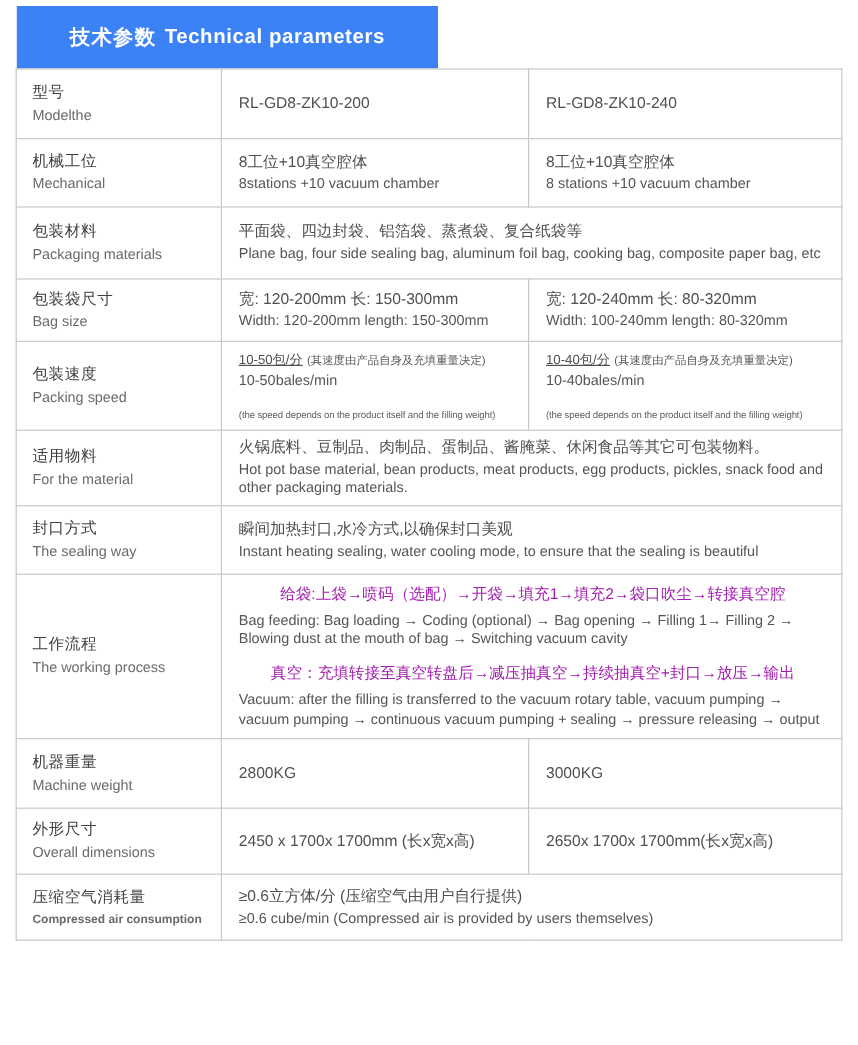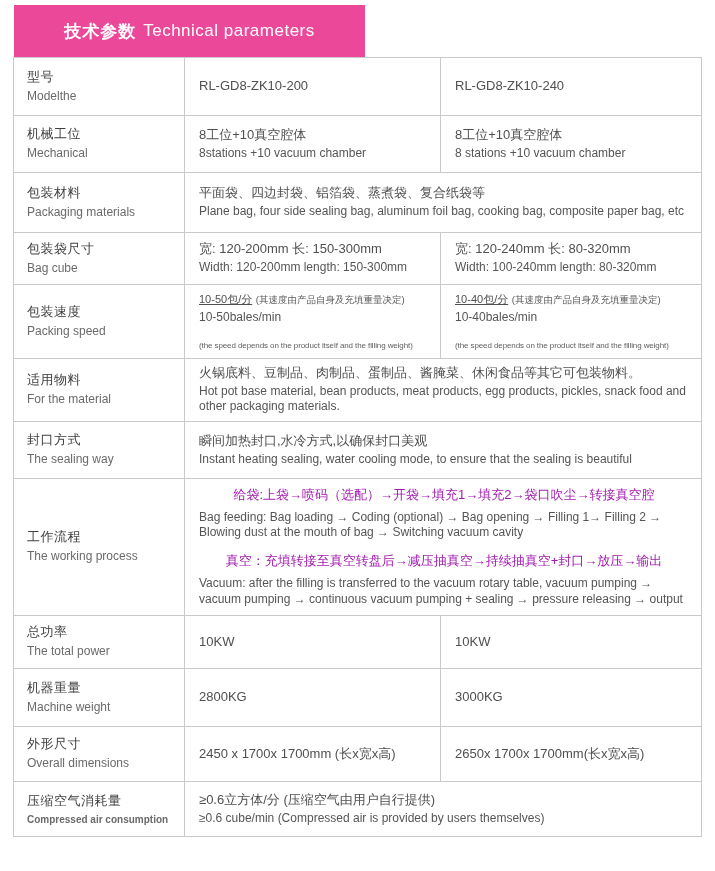--- a/index.html
+++ b/index.html
@@ -7,27 +7,27 @@
   body {
     width: 715px; height: 871px;
     font-family: "Liberation Sans", "DejaVu Sans", sans-serif;
     position: relative;
   }
   .page { position: relative; width: 715px; height: 871px; background: #fff; overflow: hidden; }
 
   .title-bar {
     position: absolute; left: 14px; top: 5px;
     width: 351px; height: 52px;
-    background: #ec4899;
+    background: #3b82f6;
     color: #ffffff;
     display: flex; align-items: center; justify-content: center;
     font-size: 17px;
   }
   .title-zh { font-weight: bold; letter-spacing: 1px; margin-right: 7px; }
-  .title-en { font-weight: normal; letter-spacing: 0.5px; }
+  .title-en { font-weight: bold; letter-spacing: 0.5px; }
 
   table.spec {
     position: absolute; left: 13px; top: 57px;
     width: 688px;
     border-collapse: collapse; table-layout: fixed;
   }
   .spec td {
     border: 1px solid #c9c9c9;
     vertical-align: middle;
     padding: 6px 12px 6px 14px;
@@ -107,21 +107,21 @@
         </td>
         <td colspan="2">
           <div class="vzh">平面袋、四边封袋、铝箔袋、蒸煮袋、复合纸袋等</div>
           <div class="ven">Plane bag, four side sealing bag, aluminum foil bag, cooking bag, composite paper bag, etc</div>
         </td>
       </tr>
 
       <tr style="height:52px">
         <td class="label">
           <div class="lzh">包装袋尺寸</div>
-          <div class="len">Bag cube</div>
+          <div class="len">Bag size</div>
         </td>
         <td>
           <div class="vzh nw">宽: 120-200mm 长: 150-300mm</div>
           <div class="ven nw">Width: 120-200mm length: 150-300mm</div>
         </td>
         <td>
           <div class="vzh nw">宽: 120-240mm 长: 80-320mm</div>
           <div class="ven nw">Width: 100-240mm length: 80-320mm</div>
         </td>
       </tr>
@@ -171,32 +171,20 @@
           <div class="len">The working process</div>
         </td>
         <td colspan="2">
           <div class="pzh">给袋:上袋→喷码（选配）→开袋→填充1→填充2→袋口吹尘→转接真空腔</div>
           <div class="pen">Bag feeding: Bag loading → Coding (optional) → Bag opening → Filling 1→ Filling 2 → Blowing dust at the mouth of bag → Switching vacuum cavity</div>
           <div class="pzh">真空：充填转接至真空转盘后→减压抽真空→持续抽真空+封口→放压→输出</div>
           <div class="pen last">Vacuum: after the filling is transferred to the vacuum rotary table, vacuum pumping → vacuum pumping → continuous vacuum pumping + sealing → pressure releasing → output</div>
         </td>
       </tr>
 
-      <tr style="height:53px">
-        <td class="label">
-          <div class="lzh">总功率</div>
-          <div class="len">The total power</div>
-        </td>
-        <td>
-          <div class="vzh">10KW</div>
-        </td>
-        <td>
-          <div class="vzh">10KW</div>
-        </td>
-      </tr>
 
       <tr style="height:58px">
         <td class="label">
           <div class="lzh">机器重量</div>
           <div class="len">Machine weight</div>
         </td>
         <td>
           <div class="vzh">2800KG</div>
         </td>
         <td>

